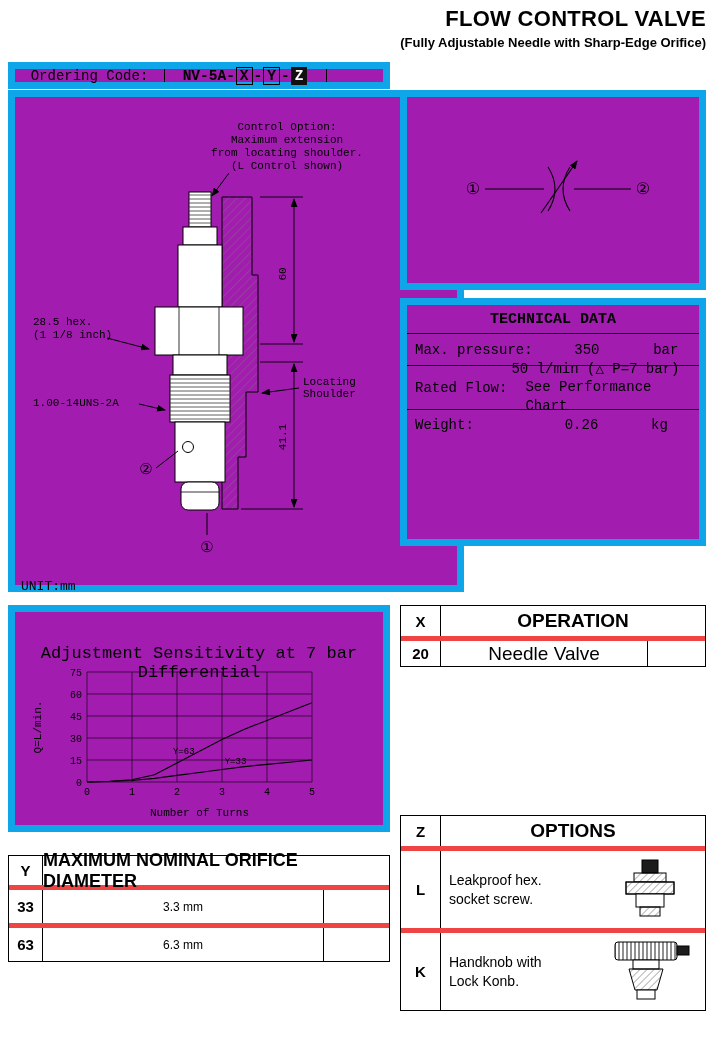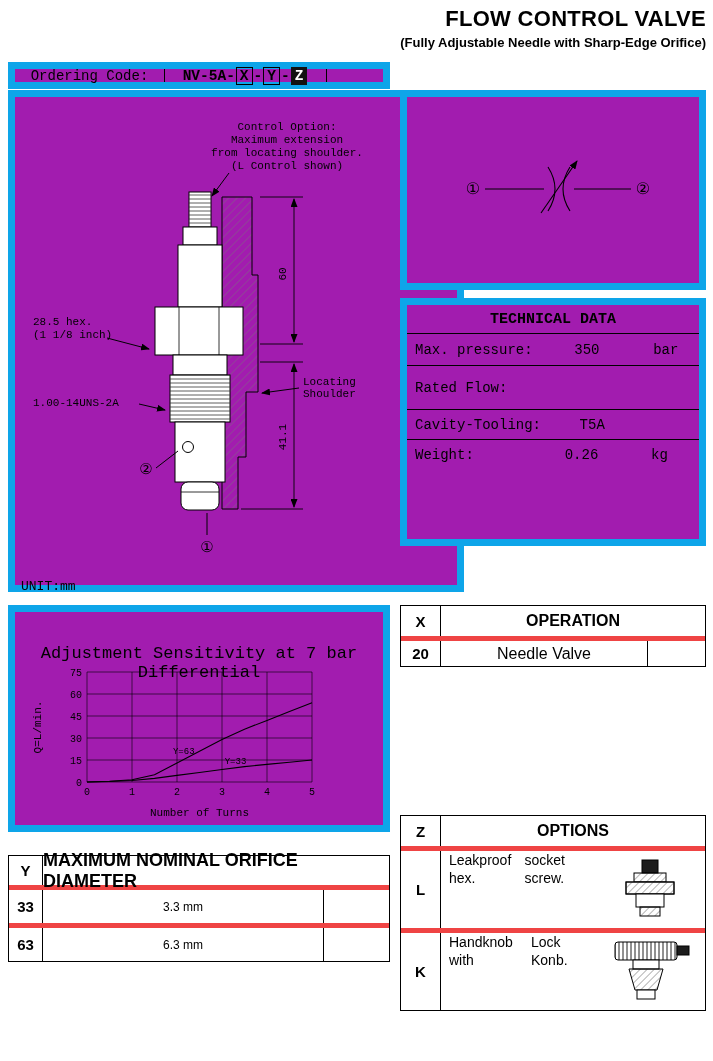--- a/index.html
+++ b/index.html
@@ -38,34 +38,34 @@
   .td-unit  { width:52px; padding-left:12px; }
   .td-flow-label { white-space:nowrap; }
   .td-flow-vals { flex:1; padding-left:4px; line-height:1.3; }
   .td-flow-line2 { padding-left:14px; }
 
   
   .keytable { position:absolute; border:1px solid #000; background:#fff; }
   .kt-row { display:flex; align-items:stretch; border-top:5px solid #ef4444; }
   .kt-row:first-child { border-top:none; }
   .kt-key { border-right:1px solid #000; display:flex; align-items:center; justify-content:center; font-weight:bold; font-size:15px; }
-  .kt-main { flex:1; display:flex; align-items:center; justify-content:center; font-size:16px; }
+  .kt-main { flex:1; display:flex; align-items:center; justify-content:center; font-size:19px; }
   .kt-head .kt-main { font-weight:bold; }
   .kt-tail { border-left:1px solid #000; }
 
   #op-table { left:400px; top:605px; width:306px; height:62px; }
   #op-table .kt-row { height:30px; }
   #op-table .kt-key { width:40px; }
   #op-table .kt-tail { width:58px; }
 
   #options-table { left:400px; top:815px; width:306px; height:196px; }
   #options-table .kt-head { height:30px; }
   #options-table .opt-row { height:82px; }
   #options-table .kt-key { width:40px; }
-  .opt-text { flex:1; padding-left:8px; font-size:14px; line-height:1.3; display:flex; flex-direction:row; justify-content:center; }
+  .opt-text { flex:1; padding-left:8px; font-size:14px; line-height:1.3; display:flex; flex-direction:column; justify-content:center; }
   .opt-fig { width:112px; display:flex; align-items:center; justify-content:center; }
 
   #orifice-table { left:8px; top:855px; width:382px; height:107px; }
   #orifice-table .kt-head { height:29px; }
   #orifice-table .kt-row { height:38px; }
   #orifice-table .kt-row.kt-head { height:29px; }
   #orifice-table .kt-key { width:34px; }
   #orifice-table .kt-tail { width:66px; }
   #orifice-table .kt-main { font-size:12px; }
   #orifice-table .kt-head .kt-main { font-size:18px; }
@@ -193,26 +193,23 @@
   <div class="panel" id="tech-panel">
     <div class="td-title">TECHNICAL DATA</div>
     <div class="td-row" style="height:32px">
       <div class="td-label">Max. pressure:</div>
       <div class="td-value">350</div>
       <div class="td-unit">bar</div>
     </div>
     <div class="td-row" style="height:44px">
       <div class="td-flow-label">Rated Flow:</div>
       <div class="td-flow-vals">
-      </div>
-    </div>
-    <div class="td-row" style="height:30px">
-      <div class="td-label">Cavity-Tooling:</div>
-      <div class="td-value">T5A</div>
-      <div class="td-unit"></div>
+        <div>50 l/min (△ P=7 bar)</div>
+        <div class="td-flow-line2">See Performance Chart</div>
+      </div>
     </div>
     <div class="td-row" style="height:30px">
       <div class="td-label">Weight:</div>
       <div class="td-value">0.26</div>
       <div class="td-unit">kg</div>
     </div>
   </div>
 
   <div class="panel" id="chart-panel">
     <div id="chart-title">Adjustment Sensitivity at 7 bar Differential</div>

